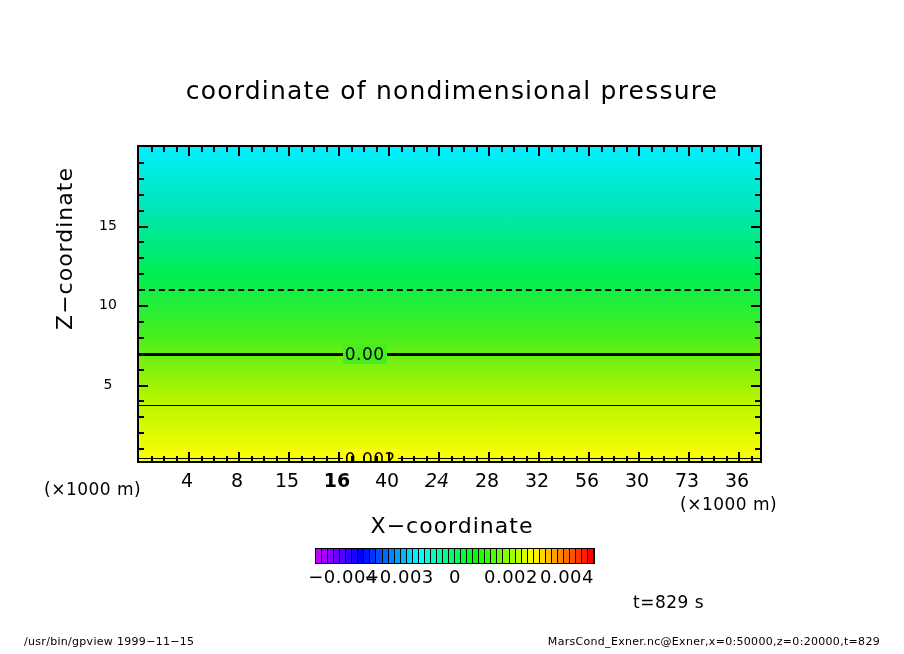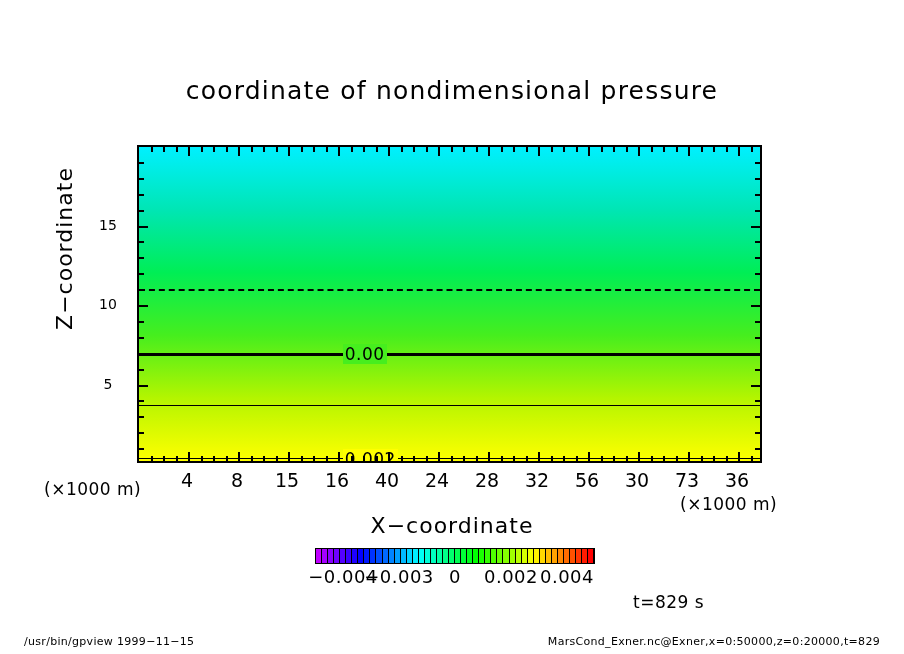--- a/index.html
+++ b/index.html
@@ -367,23 +367,23 @@
       <div class="tick tick-yright minor" style="top: 30.8px;"></div>
       <div class="tick tick-y minor" style="top: 14.9px;"></div>
       <div class="tick tick-yright minor" style="top: 14.9px;"></div>
     </div>
 </div>
 
 <div id="xtick-labels">
     <div class="xtick-label" style="left: 187px; top: 469px;">4</div>
     <div class="xtick-label" style="left: 237px; top: 469px;">8</div>
     <div class="xtick-label" style="left: 287px; top: 469px;">15</div>
-    <div class="xtick-label" style="left: 337px; top: 469px;">16</div>
+    <div class="xtick-label" style="left: 337px; top: 469px; font-weight: bold;">16</div>
     <div class="xtick-label" style="left: 387px; top: 469px;">40</div>
-    <div class="xtick-label" style="left: 437px; top: 469px;">24</div>
+    <div class="xtick-label" style="left: 437px; top: 469px; font-style: italic;">24</div>
     <div class="xtick-label" style="left: 487px; top: 469px;">28</div>
     <div class="xtick-label" style="left: 537px; top: 469px;">32</div>
     <div class="xtick-label" style="left: 587px; top: 469px;">56</div>
     <div class="xtick-label" style="left: 637px; top: 469px;">30</div>
     <div class="xtick-label" style="left: 687px; top: 469px;">73</div>
     <div class="xtick-label" style="left: 737px; top: 469px;">36</div>
   </div>
 <div id="ytick-labels">
     <div class="ytick-label" style="left: 89px; width: 38px; top: 383.5px;">5</div>
     <div class="ytick-label" style="left: 89px; width: 38px; top: 304px;">10</div>

